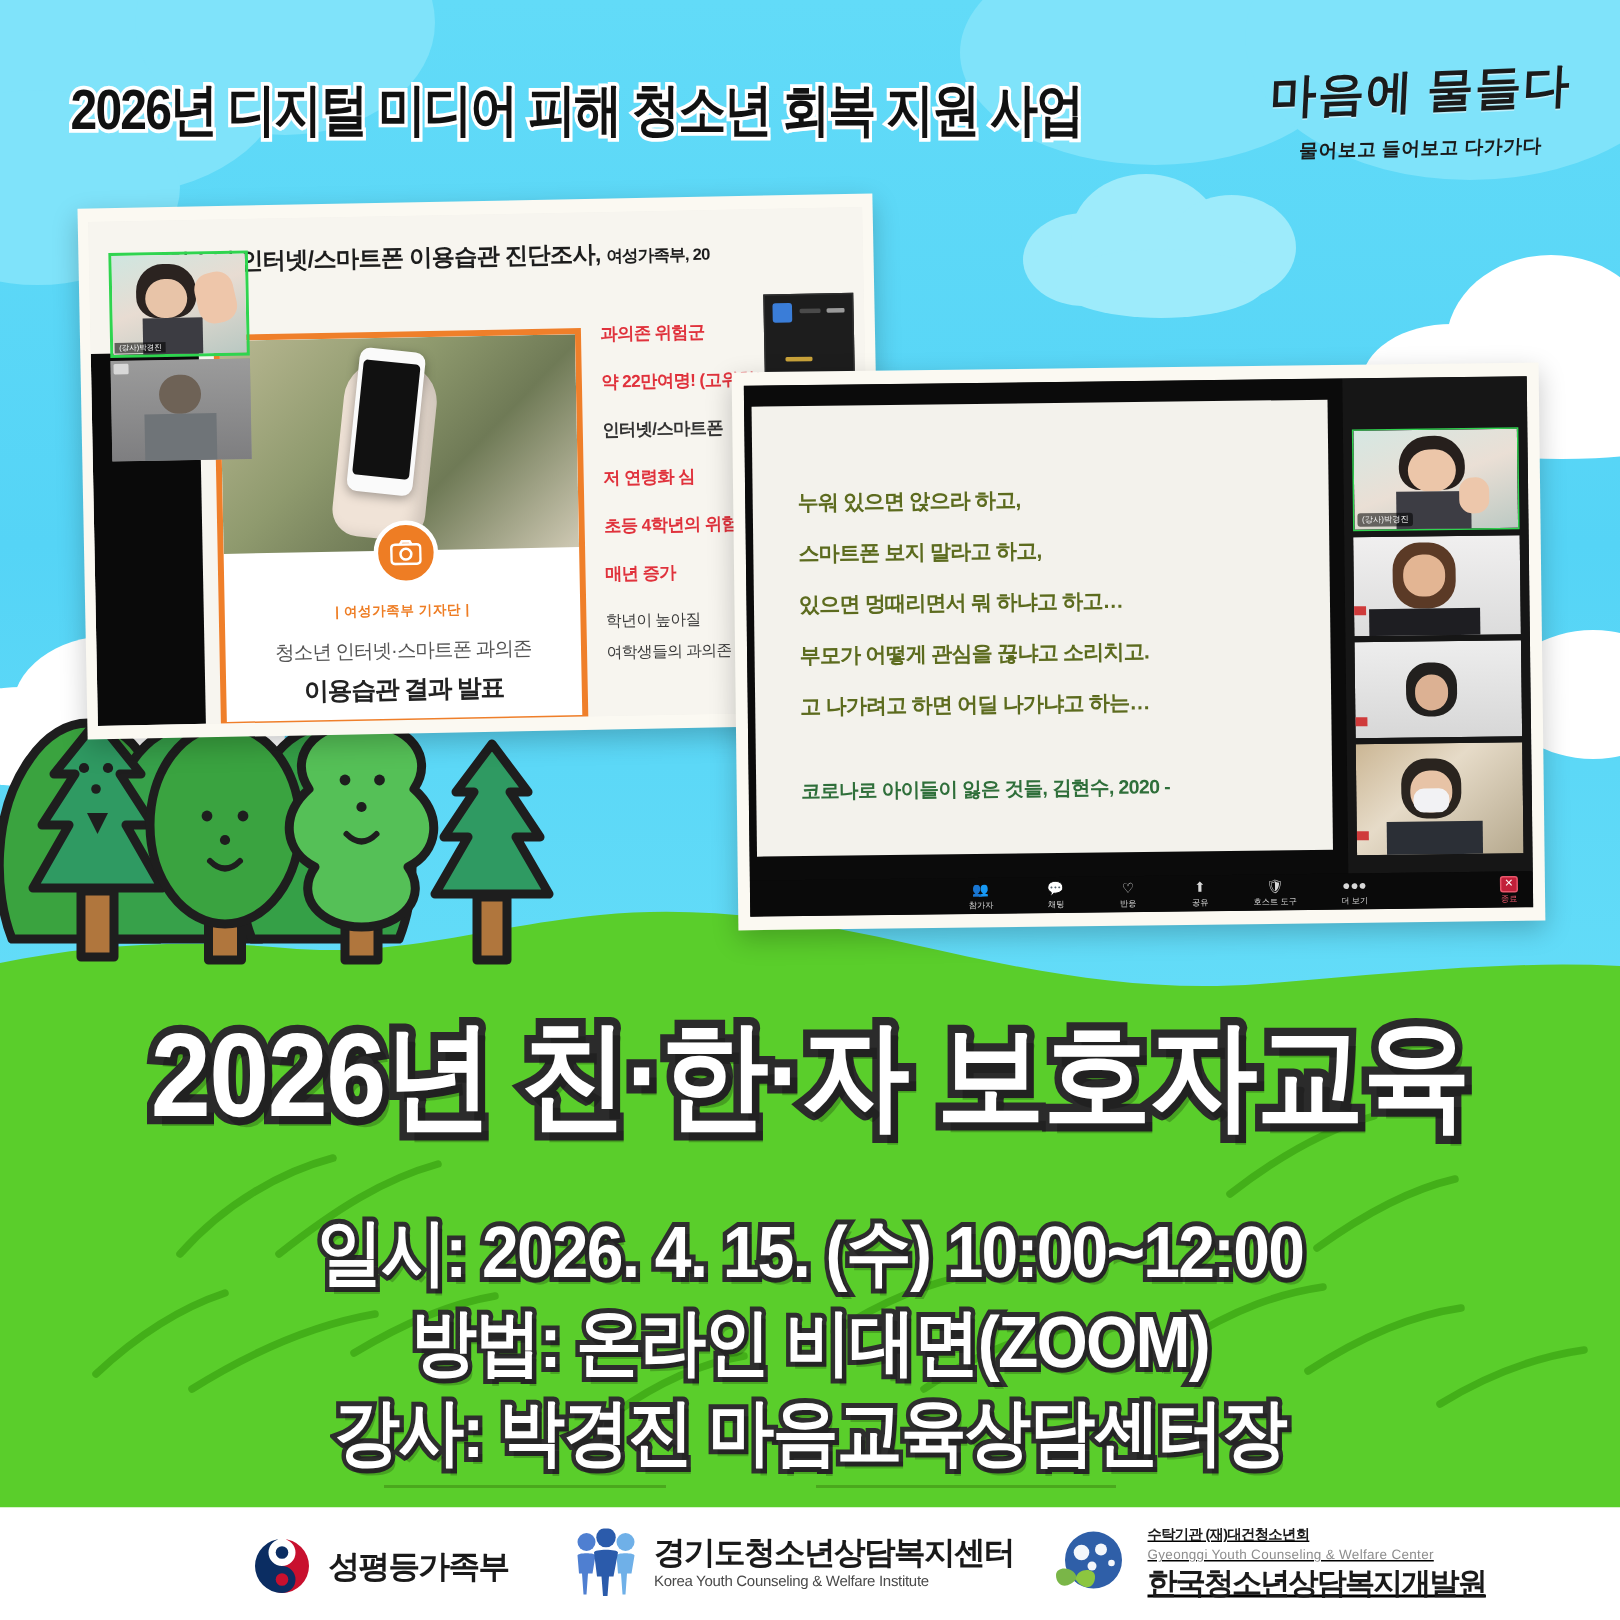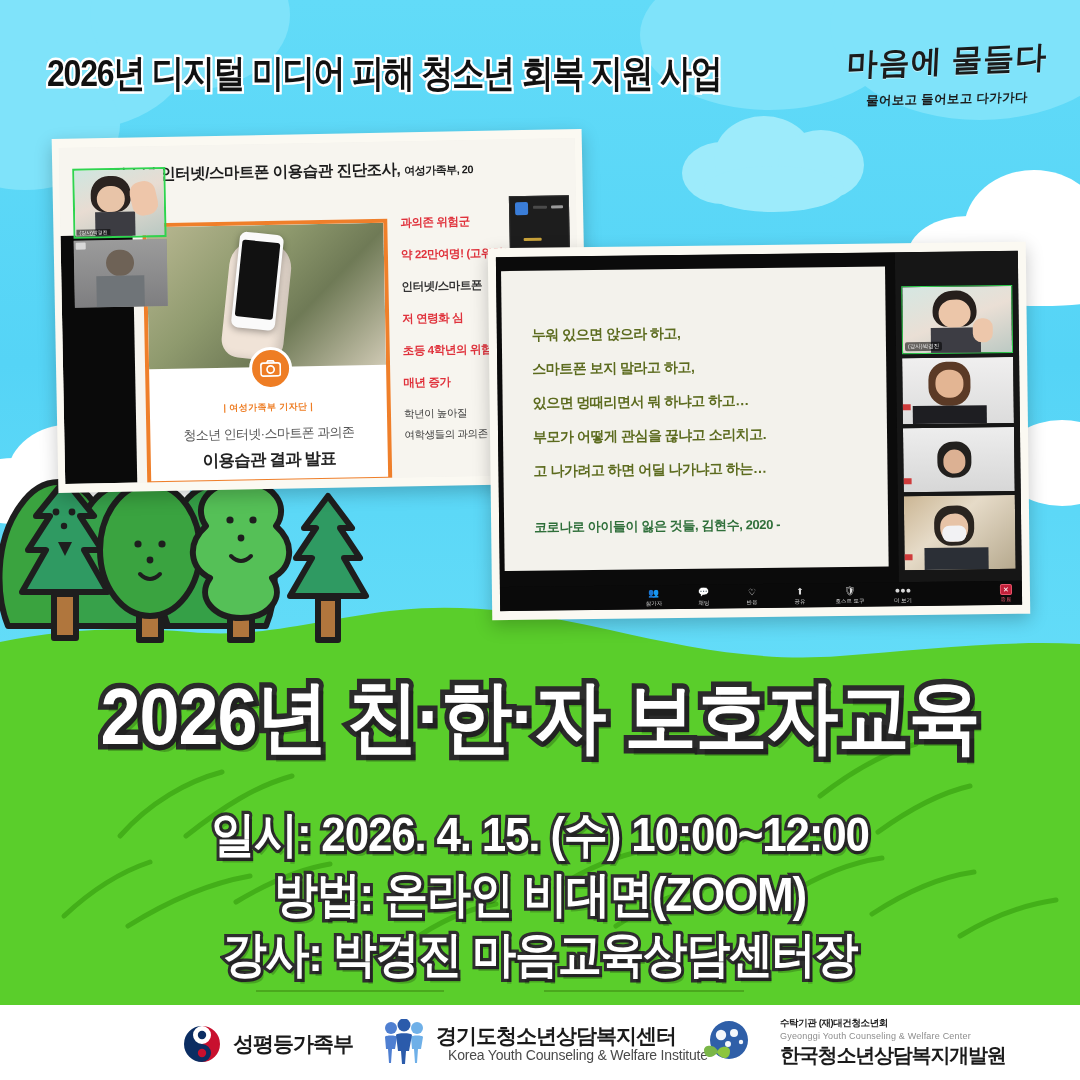--- a/index.html
+++ b/index.html
@@ -215,30 +215,30 @@
 
   
   .footer {
     position:absolute; left:0; top:1005px; width:1080px; height:75px; background:#ffffff;
   }
   .logos { position:absolute; left:0; top:0; width:1080px; height:75px; }
   .logo-item { position:absolute; display:flex; align-items:center; }
   .lg-text-main { font-weight:bold; color:#1a1a1a; letter-spacing:-1px; }
   .lg-text-sub { color:#4a4a4a; letter-spacing:-.2px; }
 
-  .lg1 { left:182px; top:19px; }
+  .lg1 { left:168px; top:19px; }
   .lg1 .lg-text-main { font-size:21px; margin-left:11px; }
 
   .lg2 { left:382px; top:14px; }
   .lg2 .txt { margin-left:10px; }
   .lg2 .lg-text-main { font-size:21px; line-height:25px; }
-  .lg2 .lg-text-sub { font-size:14px; line-height:14px;margin-left:12px; }
+  .lg2 .lg-text-sub { font-size:10px; line-height:14px; }
 
   .lg3 { left:700px; top:12px; }
-  .lg3 .txt { margin-left:24px; }
+  .lg3 .txt { margin-left:9px;text-decoration:underline; }
   .lg3 .l1 { font-size:9.5px; font-weight:bold; color:#1a1a1a; letter-spacing:-.4px; }
   .lg3 .l2 { font-size:9px; color:#8d8d8d; letter-spacing:.2px; margin-top:1px; }
   .lg3 .l3 { font-size:20px; font-weight:bold; color:#1a1a1a; letter-spacing:-1.2px; margin-top:1px; }
 
   
   .uline { position:absolute; height:2px; background:#4aa81d; }
 </style>
 </head>
 <body>
 

